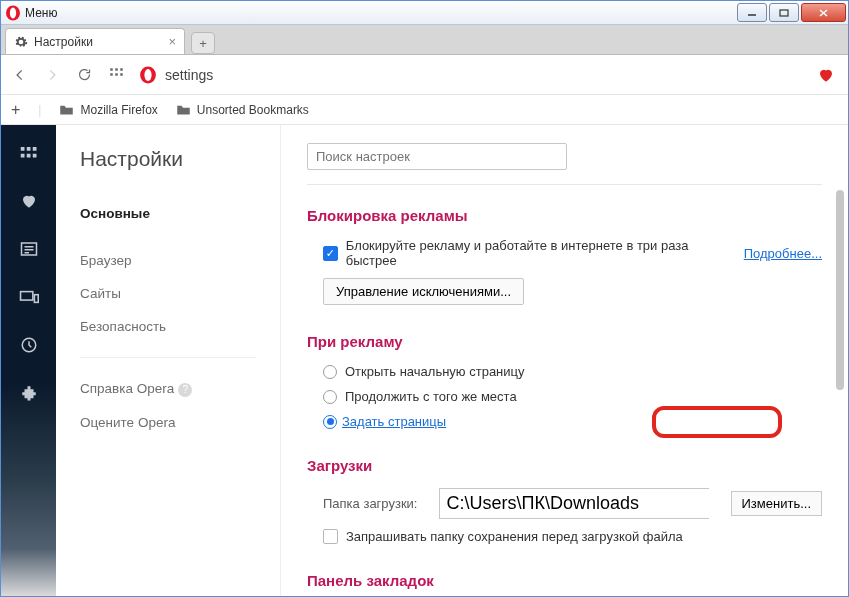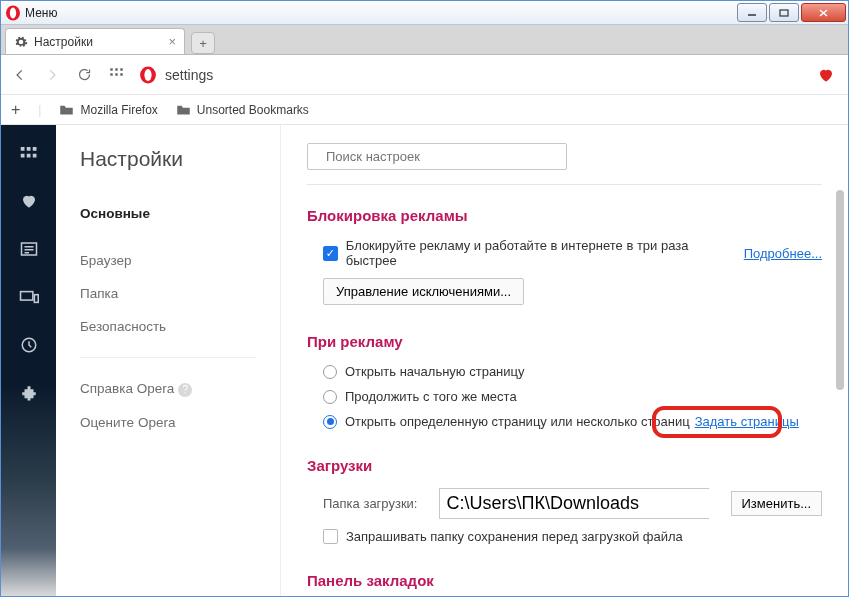--- a/index.html
+++ b/index.html
@@ -49,21 +49,21 @@
 .settings-nav { width:225px; border-right:1px solid #eee; padding:22px 24px 0 24px; background:#fff; }
 .settings-title { font-size:21px; color:#4b4b4b; font-weight:400; margin-bottom:26px; }
 .settings-nav a { display:block; font-size:13.5px; color:#6f6f6f; padding:9px 0; text-decoration:none; }
 .settings-nav a.active { color:#222; font-weight:600; }
 .settings-nav hr { border:none; border-top:1px solid #eee; margin:14px 0; }
 .help-q { display:inline-block; width:14px; height:14px; border-radius:50%; background:#d9d9d9; color:#fff; font-size:10px; text-align:center; line-height:14px; margin-left:4px; }
 
 
 .main { flex:1; padding:18px 26px 0 26px; overflow:hidden; position:relative; }
 .scrollbar { position:absolute; right:4px; top:65px; width:8px; height:200px; background:#c7c7c7; border-radius:4px; }
-.search-settings { width:260px; border:1px solid #c7c7c7; border-radius:2px; padding:5px 18px; font-size:13px; color:#888; margin-bottom:14px; }
+.search-settings { width:260px; border:1px solid #c7c7c7; border-radius:2px; padding:5px 8px; font-size:13px; color:#888; margin-bottom:14px; }
 .divider { border-top:1px solid #e6e6e6; margin-bottom:22px; }
 
 .section-h { font-size:15px; color:#be185d; font-weight:600; margin-bottom:14px; }
 .section { margin-bottom:28px; }
 
 .row { display:flex; align-items:center; gap:8px; margin-bottom:10px; padding-left:16px; }
 .checkbox { width:15px; height:15px; border:1px solid #1a73e8; border-radius:2px; background:#1a73e8; color:#fff; display:flex; align-items:center; justify-content:center; font-size:11px; }
 .checkbox.empty { background:#fff; border-color:#b8b8b8; color:transparent; }
 .link { color:#1a6fd6; text-decoration:underline; }
 .btn { border:1px solid #c7c7c7; background:#fafafa; padding:5px 12px; font-size:13px; border-radius:2px; }
@@ -219,21 +219,21 @@
             <path d="M10 3h4v4h4v4h3v4h-3v4h-4v3h-4v-3H6v-4H3v-4h3V7h4z"></path>
           </svg>
         </span>
     </div>
 
     <div class="settings-nav">
       <div class="settings-title">Настройки</div>
       <a class="active">Основные</a>
       <div style="height:14px"></div>
       <a>Браузер</a>
-      <a>Папка</a>
+      <a>Сайты</a>
       <a>Безопасность</a>
       <hr>
       <a><span>Справка Opera</span><span class="help-q">?</span></a>
       <a>Оцените Opera</a>
     </div>
 
     <div class="main">
       <div class="scrollbar"></div>
 
       <input class="search-settings" placeholder="Поиск настроек" style="">
@@ -258,21 +258,20 @@
         <div class="row">
           <span class="radio"></span>
           <span>Открыть начальную страницу</span>
         </div>
         <div class="row">
           <span class="radio"></span>
           <span>Продолжить с того же места</span>
         </div>
         <div class="row" style="position:relative">
           <span class="radio checked"></span>
-          <span>Открыть определенную страницу или несколько страниц</span>
           <a href="#" class="link" style="margin-left:-3px">Задать страницы</a>
           <div class="callout" style="left:345px; top:-8px;"></div>
         </div>
       </div>
 
       
       <div class="section">
         <div class="section-h">Загрузки</div>
         <div class="dl-row">
           <span class="dl-label">Папка загрузки:</span>

